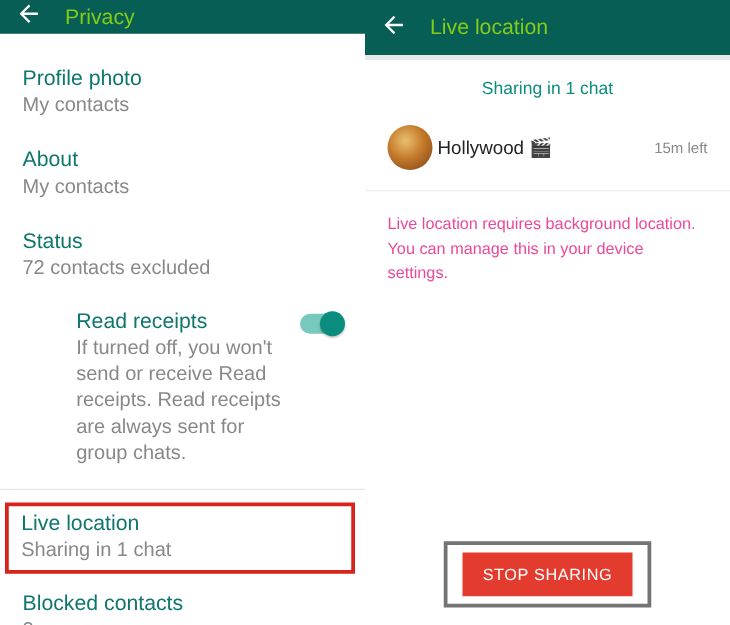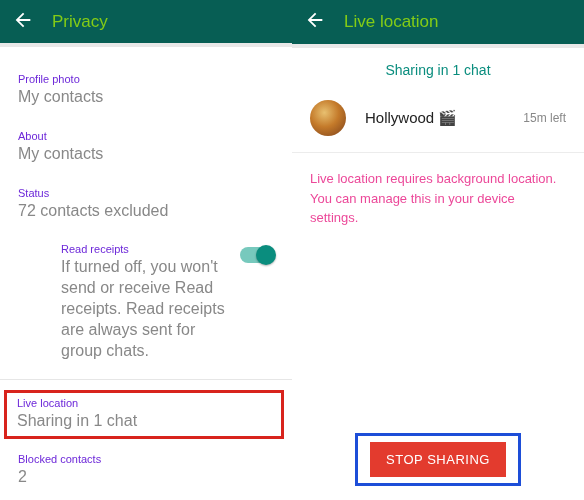--- a/index.html
+++ b/index.html
@@ -6,38 +6,38 @@
     body { font-family: 'Comic Sans MS', cursive, sans-serif; width: 584px; height: 500px; background: #fff; display: flex; }
     .panel { display: flex; flex-direction: column; }
     .panel-left { width: 292px; }
     .panel-right { width: 292px; }
     .header { background: #075e54; color: #84cc16; height: 44px; display: flex; align-items: center; padding: 0 12px; gap: 18px; }
     .header-title { font-size: 17px; }
     .back-arrow svg { width: 22px; height: 22px; fill: #fff; }
     .divider-bar { height: 4px; background: #e8e8e8; }
     .content { padding: 16px 18px 0 18px; }
     .item { padding: 10px 0 12px 0; }
-    .item-title { color: #6d28d9; font-size: 11px; margin-bottom: 2px; }
+    .item-title { color: #0f766e; font-size: 17px; margin-bottom: 2px; }
     .item-sub { color: #888; font-size: 16px; line-height: 1.3; }
     .item-row { display: flex; align-items: flex-start; justify-content: space-between; margin-left: 43px; }
     .item-text { flex: 1; }
     .toggle { width: 34px; height: 16px; background: #77c9bd; border-radius: 9px; position: relative; margin-top: 4px; margin-left: 10px; }
     .toggle::after { content: ''; position: absolute; right: -2px; top: -2px; width: 20px; height: 20px; background: #0a8d7e; border-radius: 50%; box-shadow: 0 1px 2px rgba(0,0,0,.3); }
     .section-divider { height: 1px; background: #e6e6e6; margin: 6px -18px 12px -18px; }
     .highlight-box { border: 3px solid #d8231c; margin: -2px -10px 4px -14px; padding: 4px 10px; }
     .sharing-header { text-align: center; color: #0a8d7e; font-size: 14px; padding: 14px 0 12px 0; }
-    .chat-row { display: flex; align-items: center; padding: 10px 18px; gap: 19px; }
+    .chat-row { display: flex; align-items: center; padding: 10px 18px; gap: 4px; }
     .avatar { width: 36px; height: 36px; border-radius: 50%; background: radial-gradient(circle at 40% 35%, #e8c070 0%, #c47a2a 45%, #7a3f1a 100%); }
     .chat-name { font-size: 15px; color: #222; flex: 1; }
     .chat-time { font-size: 12px; color: #888; }
     .thin-divider { height: 1px; background: #ececec; margin: 6px 0 0 0; }
     .info-text { color: #ec4899; font-size: 13px; padding: 16px 18px; line-height: 1.5; }
     .spacer { flex: 1; }
     .stop-wrap { display: flex; justify-content: center; padding-bottom: 14px; }
-    .stop-highlight { border: 3px solid #1d4ed8; padding: 6px 12px; }
+    .stop-highlight { border: 3px solid #737373; padding: 6px 12px; }
     .stop-btn { background: #e33b2e; color: #fff; font-size: 13px; padding: 10px 16px; border: none; letter-spacing: .5px; font-family: inherit; }
   </style>
 </head>
 <body>
 
 <div class="panel panel-left">
   <div class="header">
     <span class="back-arrow">
       <svg viewBox="0 0 24 24">
           <path d="M20 11H7.83l5.59-5.59L12 4l-8 8 8 8 1.41-1.41L7.83 13H20z"></path>

